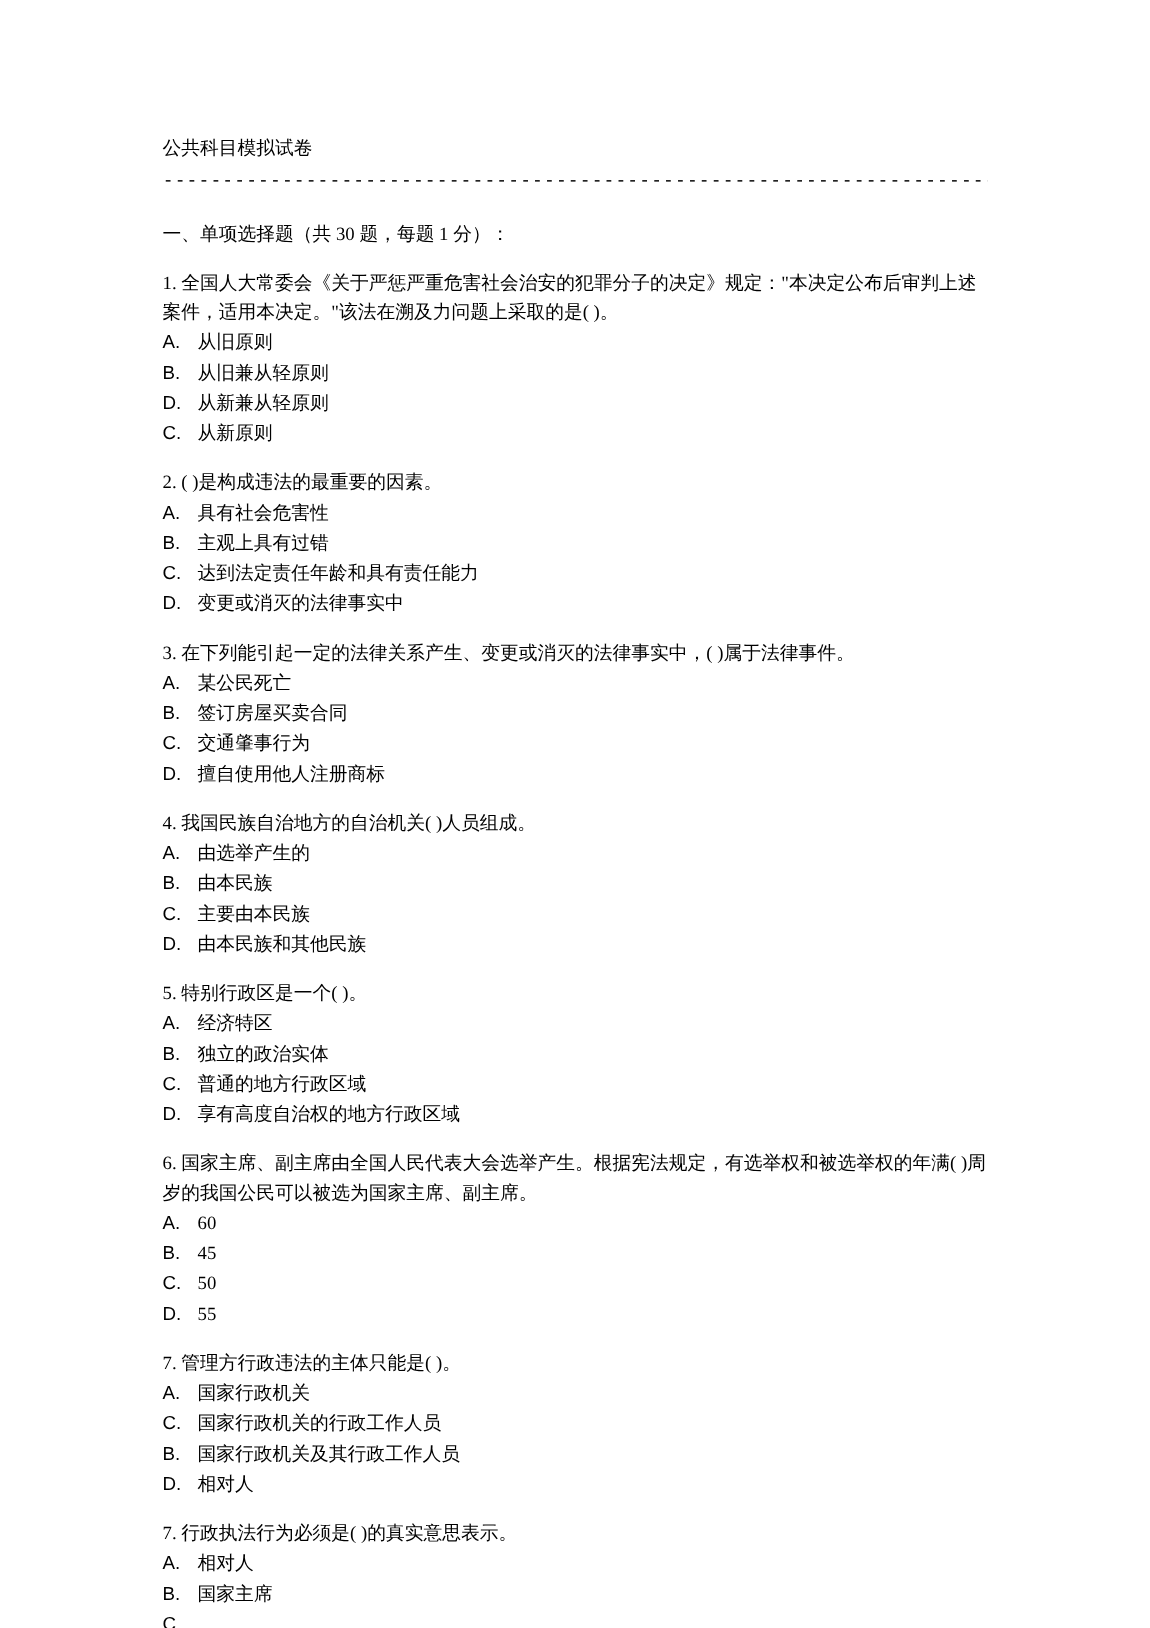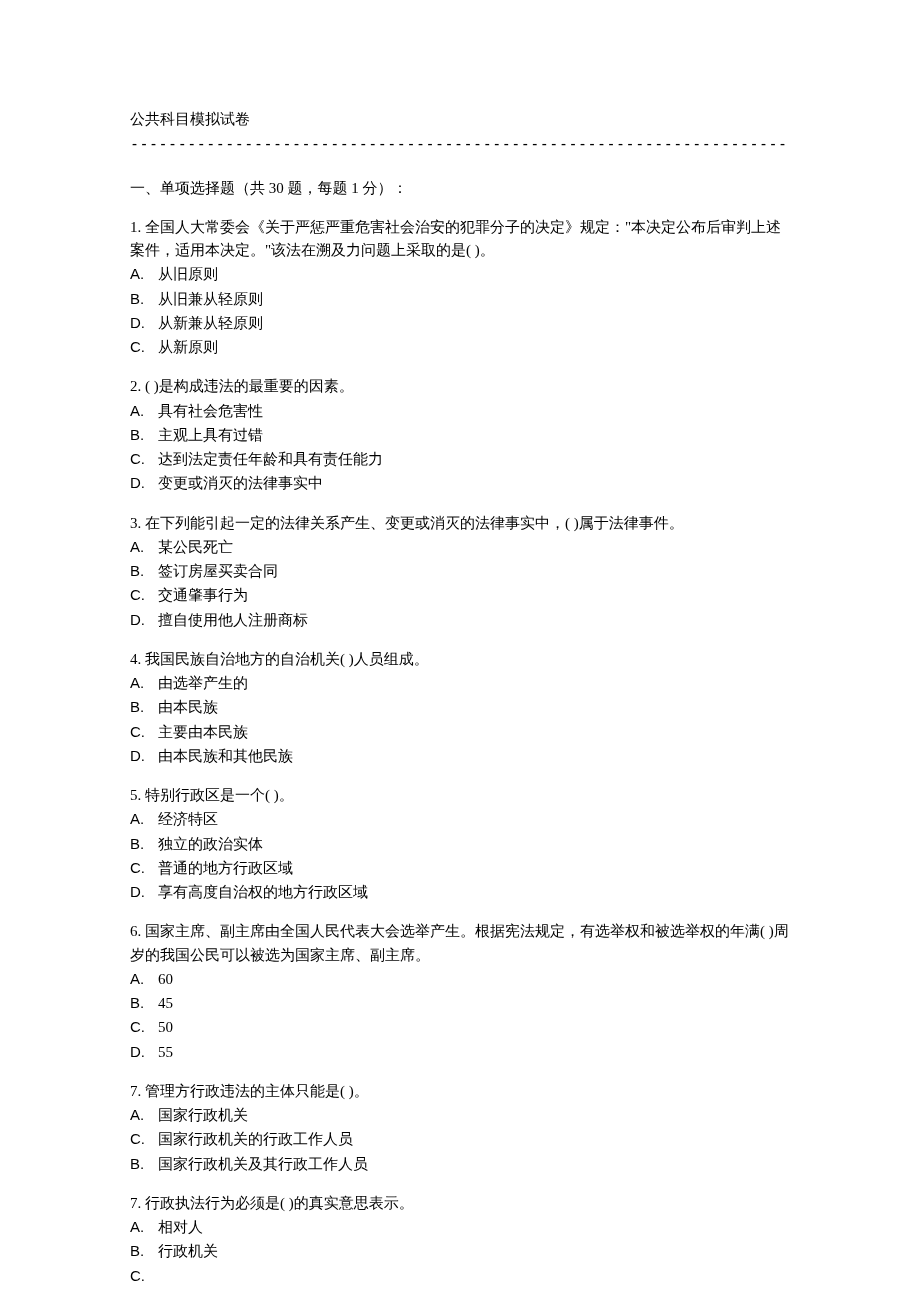--- a/index.html
+++ b/index.html
@@ -99,22 +99,23 @@
         <div class="option"><span class="opt-label">A.</span><span>60</span></div>
         <div class="option"><span class="opt-label">B.</span><span>45</span></div>
         <div class="option"><span class="opt-label">C.</span><span>50</span></div>
         <div class="option"><span class="opt-label">D.</span><span>55</span></div>
       </div>
       <div class="question">
         <div class="q-text">7. 管理方行政违法的主体只能是( )。</div>
         <div class="option"><span class="opt-label">A.</span><span>国家行政机关</span></div>
         <div class="option"><span class="opt-label">C.</span><span>国家行政机关的行政工作人员</span></div>
         <div class="option"><span class="opt-label">B.</span><span>国家行政机关及其行政工作人员</span></div>
+        <div class="option"><span class="opt-label">D.</span><span>相对人</span></div>
       </div>
       <div class="question">
         <div class="q-text">7. 行政执法行为必须是( )的真实意思表示。</div>
         <div class="option"><span class="opt-label">A.</span><span>相对人</span></div>
-        <div class="option"><span class="opt-label">B.</span><span>行政机关</span></div>
+        <div class="option"><span class="opt-label">B.</span><span>国家主席</span></div>
         <div class="option"><span class="opt-label">C.</span></div>
       </div>
     </div>
 
 </div>
 
 </body></html>

